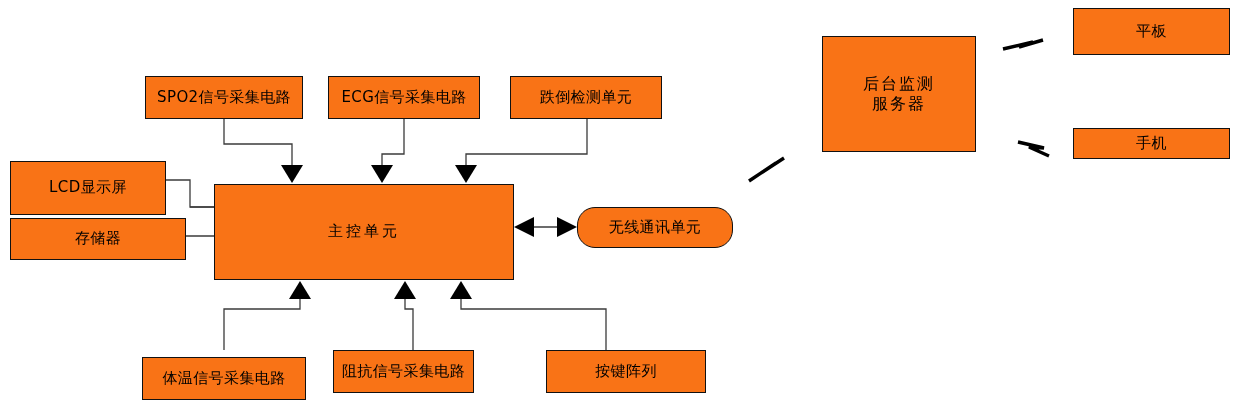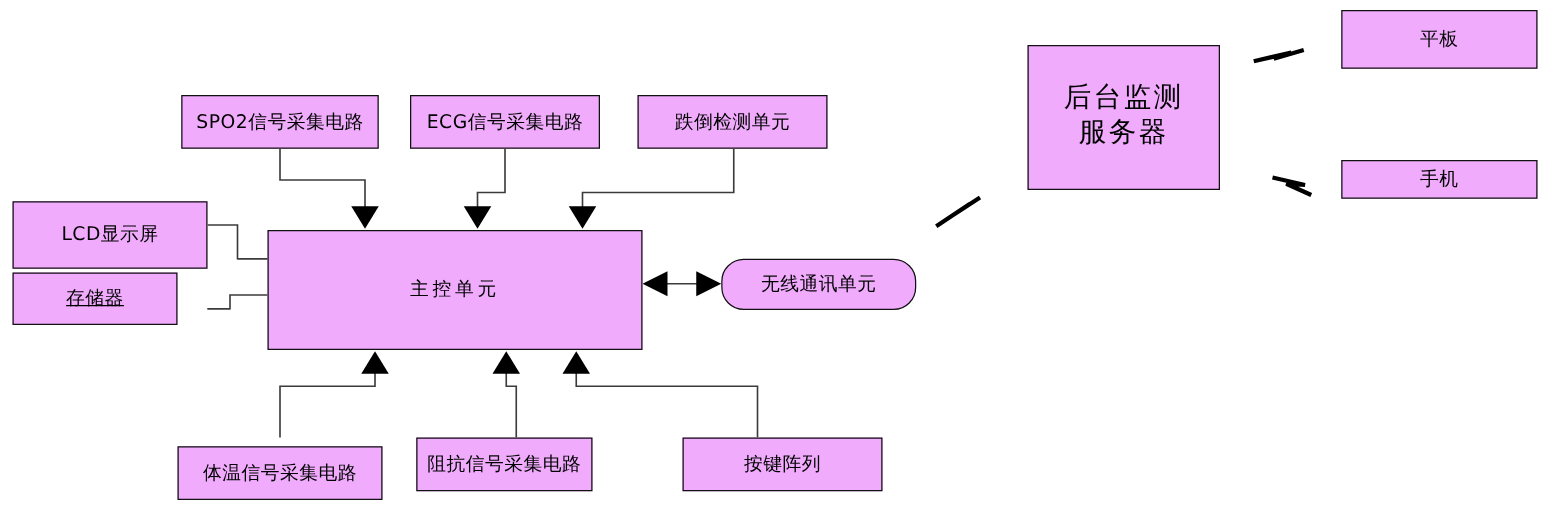--- a/index.html
+++ b/index.html
@@ -11,32 +11,32 @@
     position:relative;
     width:1240px;
     height:406px;
     background:#ffffff;
     overflow:hidden;
   }
   .node{
     position:absolute;
     box-sizing:border-box;
     border:1.4px solid #111111;
-    background:#f0abfc;
+    background:#f97316;
     display:flex;
     align-items:center;
     justify-content:center;
     text-align:center;
     line-height:1.28;
     font-size:15px;
     letter-spacing:0.4px;
     white-space:pre-line;
   }
   .node.main-unit{ font-size:15px; letter-spacing:3px; }
-  .node.server{ font-size:22px; letter-spacing:2px;font-family:Liberation Mono, monospace; }
+  .node.server{ font-size:16px; letter-spacing:2px; }
   svg.wires{
     position:absolute;
     left:0; top:0;
     width:1240px; height:406px;
     overflow:visible;
     pointer-events:none;
   }
   svg.wires line, svg.wires path, svg.wires polyline{
     stroke:#3b3b3b;
     stroke-width:1.3;
@@ -116,21 +116,21 @@
   </svg>
 
   <div class="node" style="left:145px;top:76px;width:158px;height:43px;">SPO2信号采集电路</div>
 
   <div class="node" style="left:328px;top:76px;width:152px;height:43px;">ECG信号采集电路</div>
 
   <div class="node" style="left:510px;top:76px;width:152px;height:43px;">跌倒检测单元</div>
 
   <div class="node" style="left:10px;top:161px;width:156px;height:54px;">LCD显示屏</div>
 
-  <div class="node" style="left:10px;top:218px;width:132px;height:42px;text-decoration:underline;">存储器</div>
+  <div class="node" style="left:10px;top:218px;width:176px;height:42px;">存储器</div>
 
   <div class="node main-unit" style="left:214px;top:184px;width:300px;height:96px;">主控单元</div>
 
   <div class="node" style="left:577px;top:207px;width:156px;height:41px;border-radius:18px;">无线通讯单元</div>
 
   <div class="node" style="left:142px;top:357px;width:164px;height:43px;">体温信号采集电路</div>
 
   <div class="node" style="left:333px;top:350px;width:141px;height:43px;">阻抗信号采集电路</div>
 
   <div class="node" style="left:546px;top:350px;width:160px;height:43px;">按键阵列</div>

